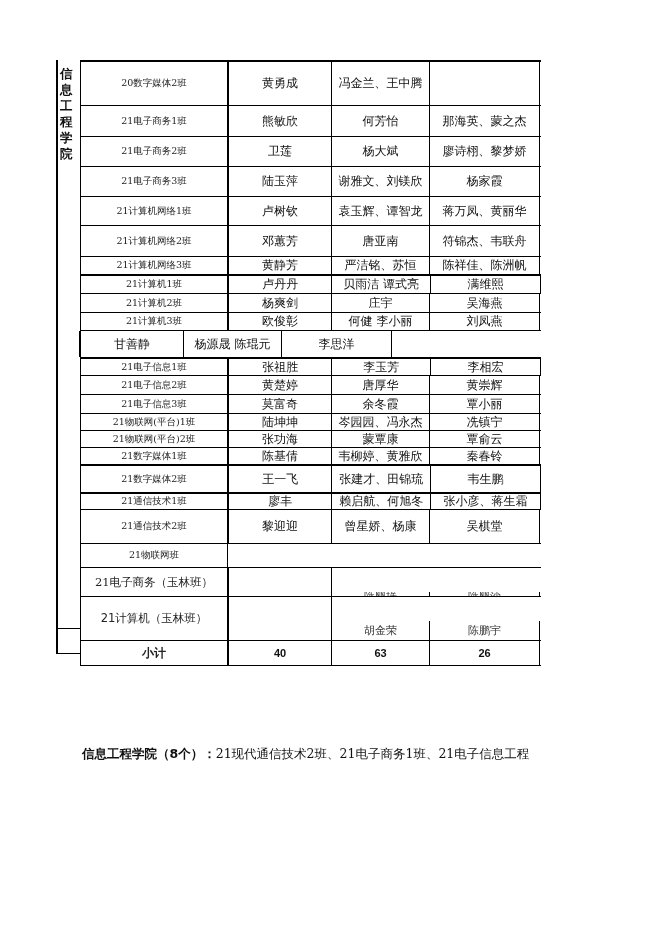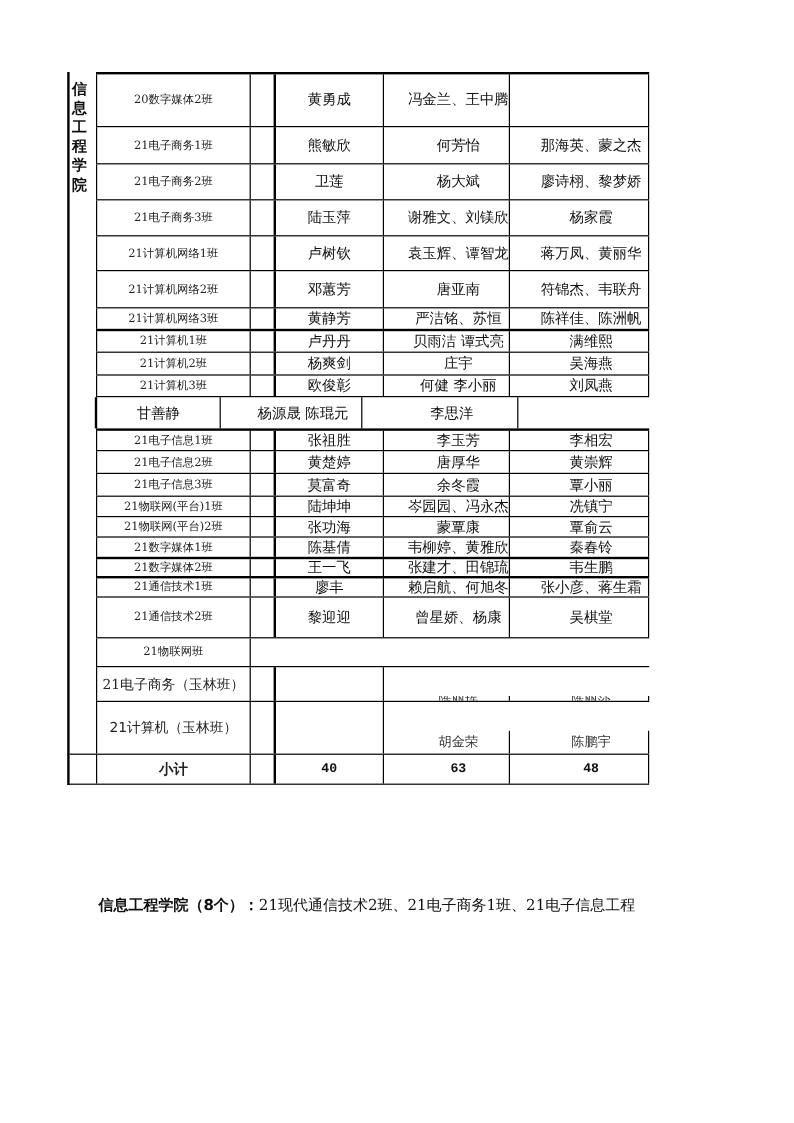--- a/index.html
+++ b/index.html
@@ -54,21 +54,20 @@
     position: absolute;
     left: 80px;
     top: 60px;
     width: 461px;
   }
   .row {
     position: relative;
     display: flex;
     box-sizing: border-box;
     border-top: 1px solid #000;
-    gap: 20px;
   }
   .row.thick-top { border-top: 2px solid #000; justify-content: space-between; }
   .row.first { border-top: 2px solid #000; }
   .row.last { border-bottom: 1px solid #000; }
   .cell {
     box-sizing: border-box;
     display: flex;
     align-items: center;
     justify-content: center;
     text-align: center;
@@ -81,21 +80,21 @@
   .cell.c1 { width: 105px; border-left: 2px solid #000; margin-left: -1px; }
   .cell.c2 { width: 98px; }
   .cell.c3 { width: 110px; border-right: 1px solid #000; }
   .cell.sans {
     font-family: "DejaVu Sans", "Liberation Sans", sans-serif;
     font-size: 11px;
   }
   .cell.big { font-size: 16px; margin-top: 40px; }
   .cell.muted { color: #333; margin-top: 24px; }
   .cell.subtotal {
-    font-family: Liberation Mono, monospace;
+    font-family: Liberation Sans, sans-serif;
     font-weight: bold;
     font-size: 11px;
   }
   .summary {
     position: absolute;
     left: 82px;
     top: 746px;
     font-size: 12.5px;
     white-space: nowrap;
     text-align: right;
@@ -215,21 +214,21 @@
       <div class="cell c1">张功海</div>
       <div class="cell c2">蒙覃康</div>
       <div class="cell c3">覃俞云</div>
     </div>
     <div class="row" style="height:17px">
       <div class="cell c0">21数字媒体1班</div>
       <div class="cell c1">陈基倩</div>
       <div class="cell c2">韦柳婷、黄雅欣</div>
       <div class="cell c3">秦春铃</div>
     </div>
-    <div class="row thick-top" style="height:16px">
+    <div class="row thick-top" style="height:28px">
       <div class="cell c0">21数字媒体2班</div>
       <div class="cell c1">王一飞</div>
       <div class="cell c2">张建才、田锦琉</div>
       <div class="cell c3">韦生鹏</div>
     </div>
     <div class="row thick-top" style="height:17px">
       <div class="cell c0">21通信技术1班</div>
       <div class="cell c1">廖丰</div>
       <div class="cell c2">赖启航、何旭冬</div>
       <div class="cell c3">张小彦、蒋生霜</div>
@@ -256,21 +255,21 @@
       <div class="cell c0 sans" style="font-size:11.5px">21计算机（玉林班）</div>
       <div class="cell c1"></div>
       <div class="cell c2 muted" style="font-size:11px">胡金荣</div>
       <div class="cell c3 muted" style="font-size:11px">陈鹏宇</div>
     </div>
 
     <div class="row last" style="height:26px">
       <div class="cell c0 subtotal" style="font-size:12px">小计</div>
       <div class="cell c1 subtotal">40</div>
       <div class="cell c2 subtotal">63</div>
-      <div class="cell c3 subtotal">48</div>
+      <div class="cell c3 subtotal">26</div>
     </div>
   </div>
 
   <div class="summary">
     <span class="label">信息工程学院（8个）</span><span class="colon">：</span><span>21现代通信技术2班、21电子商务1班、21电子信息工程</span>
   </div>
 
 </div>
 
 </body></html>

